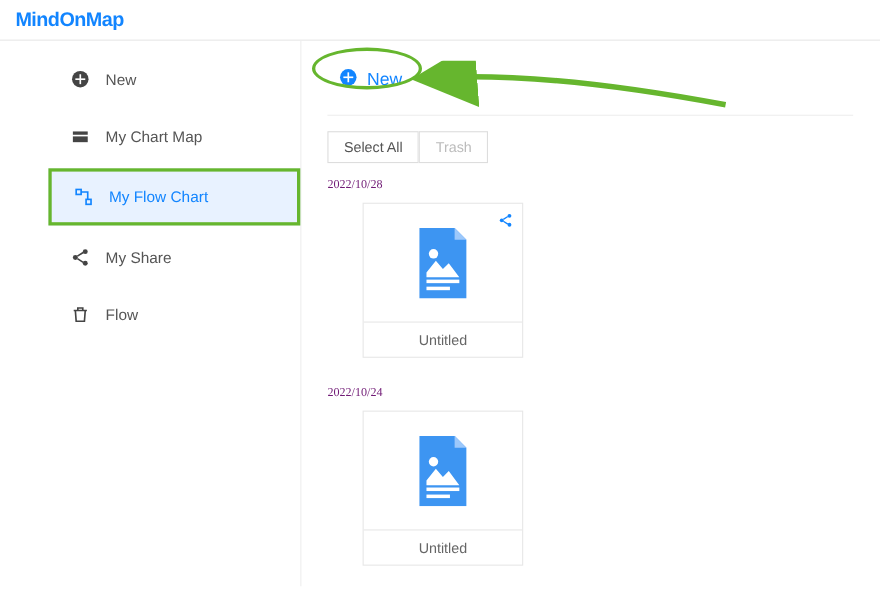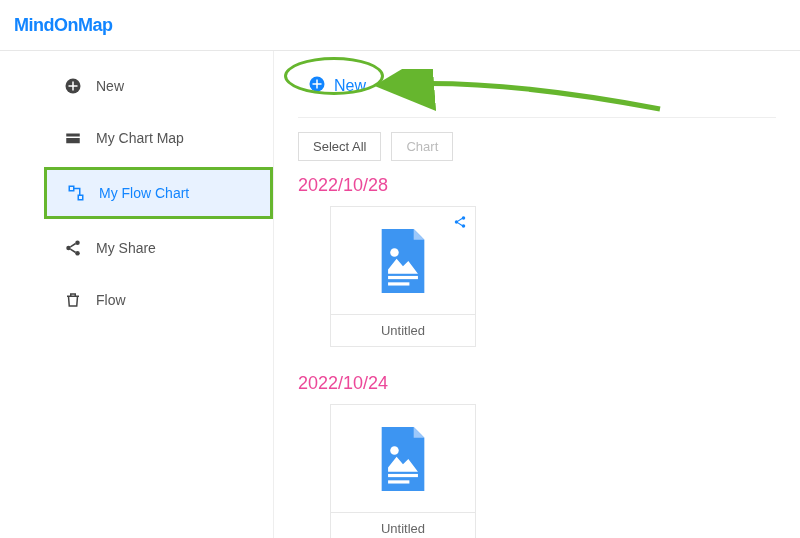--- a/index.html
+++ b/index.html
@@ -5,21 +5,21 @@
   * { box-sizing: border-box; margin: 0; padding: 0; }
   body {
     font-family: Arial, Helvetica, sans-serif;
     background: #ffffff;
     width: 800px;
     height: 538px;
     overflow: hidden;
     color: #555;
   }
   .header {
-    height: 51px;
+    height: 37px;
     border-bottom: 1px solid #e7e7e7;
     display: flex;
     align-items: center;
     padding-left: 14px;
   }
   .logo {
     font-weight: 700;
     font-size: 18px;
     color: #1285ff;
     letter-spacing: -0.5px;
@@ -76,36 +76,36 @@
     align-items: center;
     gap: 8px;
     color: #1285ff;
     font-size: 16px;
     cursor: pointer;
     padding: 6px 10px;
   }
   .new-btn svg { width: 18px; height: 18px; }
   .toolbar {
     display: flex;
-    gap: 10px;
     margin-bottom: 14px;
   }
   .tool-btn {
     border: 1px solid #ddd;
     background: #fff;
     padding: 6px 14px;
     font-size: 13px;
     color: #555;
     cursor: pointer;
   }
   .tool-btn.disabled { color: #bbb; cursor: default; }
   .date-label {
-    font-size: 18px;
-    color: #ec4899;
+    font-size: 11px;
+    color: #701a75;
     margin-bottom: 10px;
+    font-family: Liberation Serif, serif;
   }
   .card {
     width: 146px;
     border: 1px solid #e7e7e7;
     margin-left: 32px;
     margin-bottom: 26px;
     background: #fff;
     position: relative;
     cursor: pointer;
   }
@@ -215,21 +215,21 @@
               <rect x="11" y="6" width="2" height="12" fill="#fff"></rect>
               <rect x="6" y="11" width="12" height="2" fill="#fff"></rect>
             </svg>
         </span>
         <span>New</span>
       </span>
     </div>
 
     <div class="toolbar">
       <button class="tool-btn">Select All</button>
-      <button class="tool-btn disabled">Chart</button>
+      <button class="tool-btn disabled">Trash</button>
     </div>
 
     <div class="date-label">2022/10/28</div>
     <div class="card">
       <span class="card-share-icon">
         <svg viewBox="0 0 24 24" fill="currentColor">
             <circle cx="6" cy="12" r="3"></circle>
             <circle cx="18" cy="5" r="3"></circle>
             <circle cx="18" cy="19" r="3"></circle>
             <path d="M8.5 10.5 15.5 6M8.5 13.5 15.5 18" stroke="currentColor" stroke-width="2"></path>

